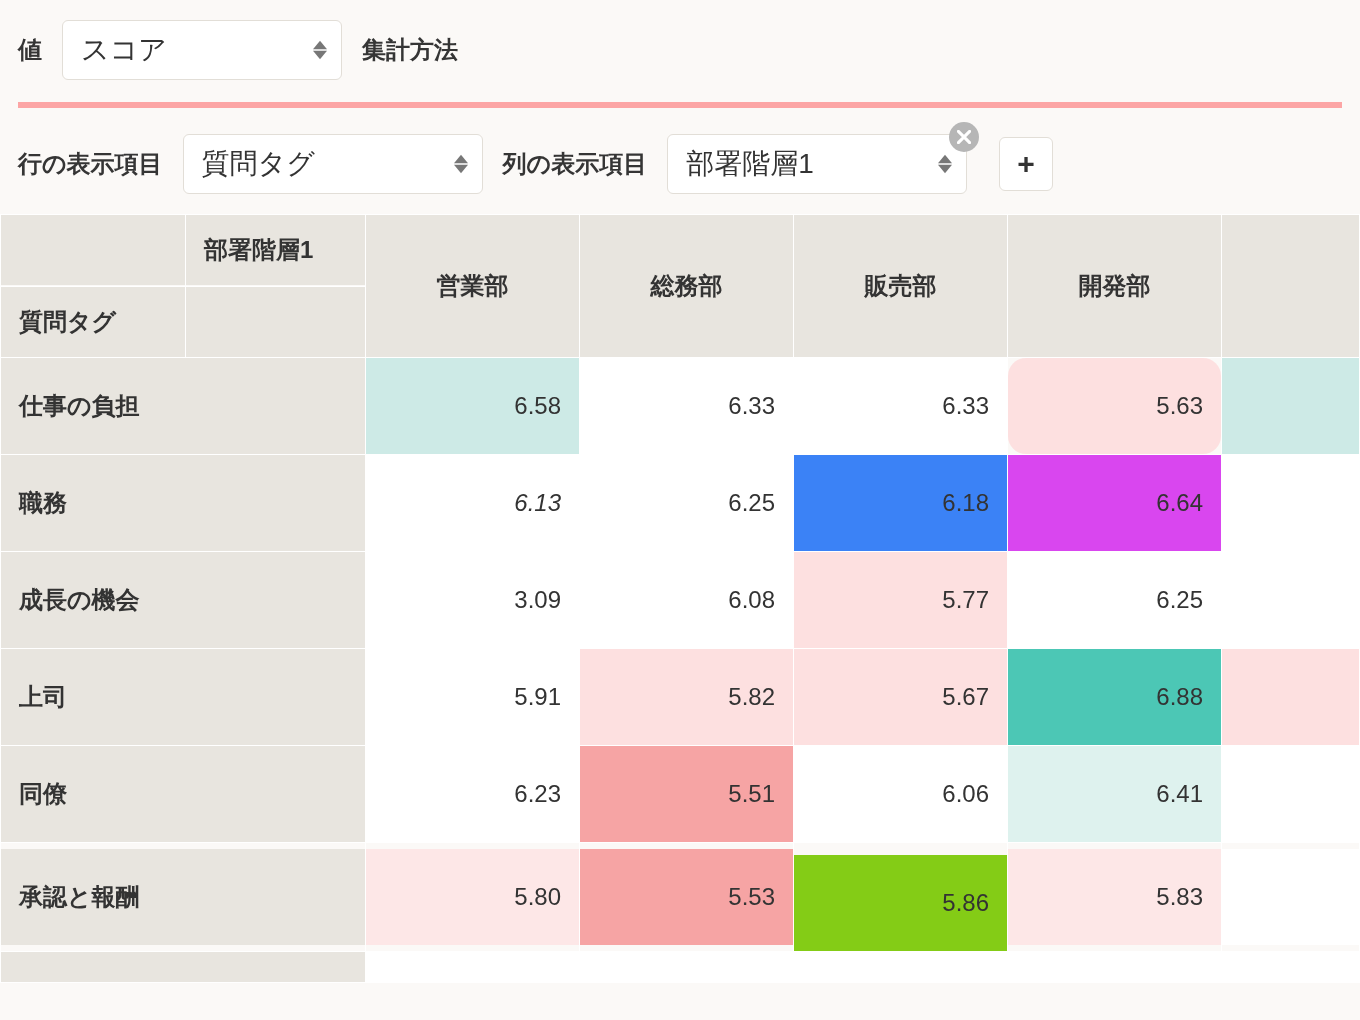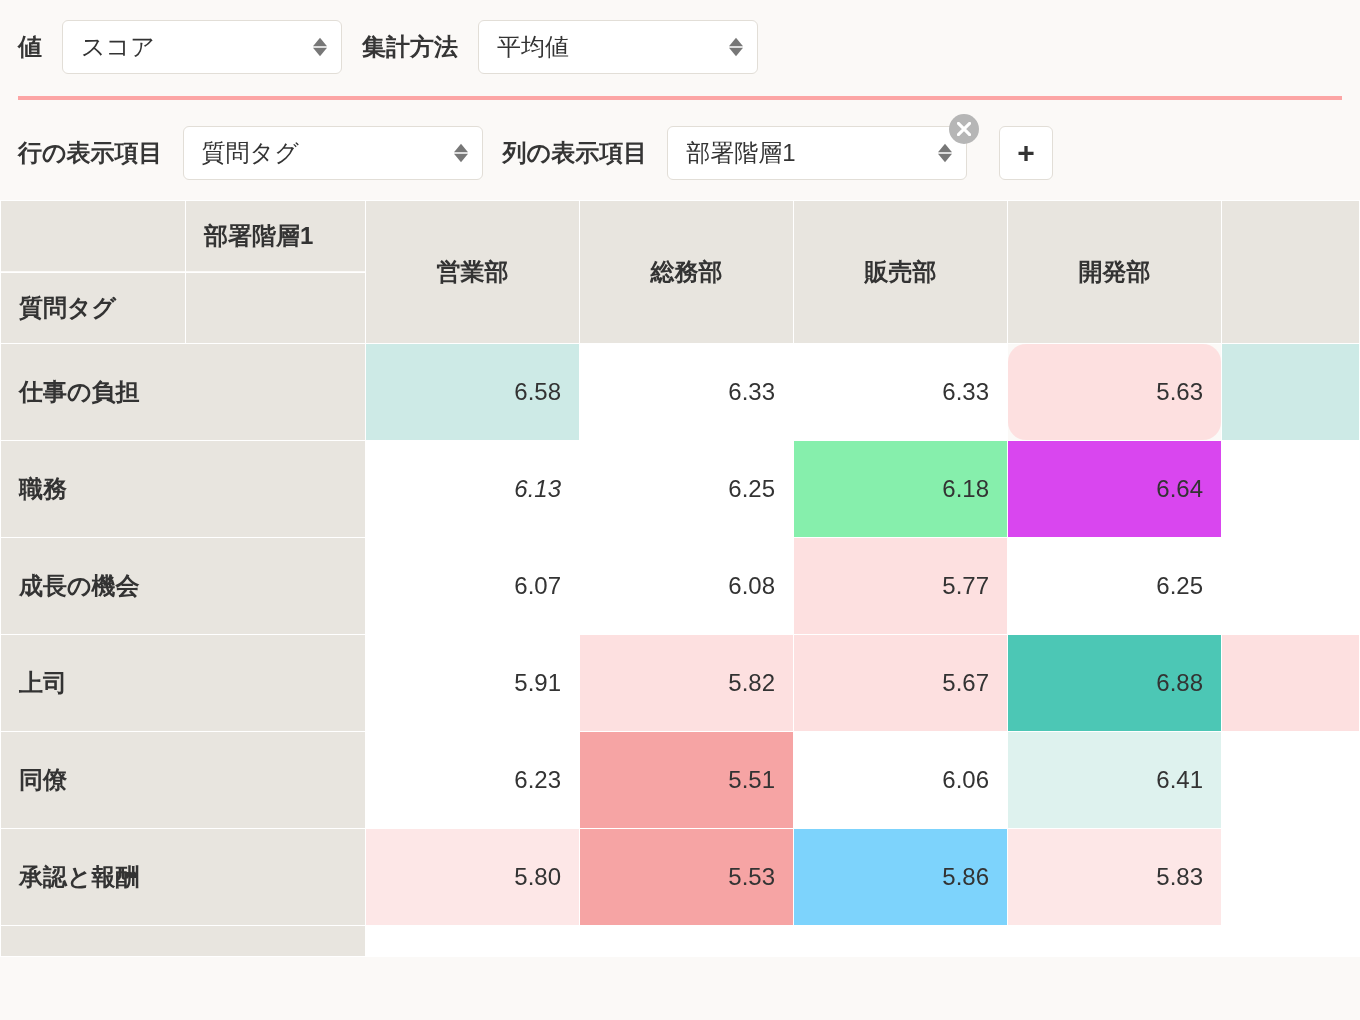--- a/index.html
+++ b/index.html
@@ -12,36 +12,36 @@
 .controls {
   padding: 20px 18px;
 }
 .row {
   display: flex;
   align-items: center;
   gap: 20px;
   flex-wrap: wrap;
 }
 .row + .row {
-  border-top: 4px solid #fca5a5;
+  border-top: 6px solid #fca5a5;
   margin-top: 22px;
   padding-top: 26px;
 }
 .ctrl-label {
   font-weight: 700;
   font-size: 24px;
   color: #353535;
 }
 .select {
   position: relative;
   background: #fff;
   border: 1px solid #e2ded7;
   border-radius: 6px;
   padding: 10px 50px 10px 18px;
-  font-size: 24px;
+  font-size: 28px;
   color: #333;
   min-width: 200px;
   cursor: pointer;
   display: inline-flex;
   align-items: center;
 }
 .select .sort-icon {
   position: absolute;
   right: 14px;
   top: 50%;
@@ -154,31 +154,20 @@
       <span class="sort-icon">
         <svg viewBox="0 0 10 6">
             <path d="M0 6 L5 0 L10 6 Z" fill="currentColor"></path>
           </svg>
         <svg viewBox="0 0 10 6">
             <path d="M0 0 L5 6 L10 0 Z" fill="currentColor"></path>
           </svg>
       </span>
     </div>
     <span class="ctrl-label">集計方法</span>
-    <div class="select" style="min-width:280px;">
-      <span>平均値</span>
-      <span class="sort-icon">
-        <svg viewBox="0 0 10 6">
-            <path d="M0 6 L5 0 L10 6 Z" fill="currentColor"></path>
-          </svg>
-        <svg viewBox="0 0 10 6">
-            <path d="M0 0 L5 6 L10 0 Z" fill="currentColor"></path>
-          </svg>
-      </span>
-    </div>
   </div>
 
   <div class="row">
     <span class="ctrl-label">行の表示項目</span>
     <div class="select" style="min-width:300px;">
       <span>質問タグ</span>
       <span class="sort-icon">
         <svg viewBox="0 0 10 6">
             <path d="M0 6 L5 0 L10 6 Z" fill="currentColor"></path>
           </svg>
@@ -281,35 +270,35 @@
           <th colspan="2">
             <div class="rhead">職務</div>
           </th>
           <td>
             <div class="dcell" style="background: rgb(255, 255, 255); font-style: italic;">6.13</div>
           </td>
           <td>
             <div class="dcell" style="background: rgb(255, 255, 255);">6.25</div>
           </td>
           <td>
-            <div class="dcell" style="background: #86efac; text-align: center;">6.18</div>
+            <div class="dcell" style="background: #3b82f6; text-align: center;">6.18</div>
           </td>
           <td>
             <div class="dcell" style="background: #d946ef;">6.64</div>
           </td>
           <td>
             <div class="dcell" style="background: rgb(255, 255, 255);"></div>
           </td>
         </tr>
         <tr>
           <th colspan="2">
             <div class="rhead">成長の機会</div>
           </th>
           <td>
-            <div class="dcell" style="background: rgb(255, 255, 255);">6.07</div>
+            <div class="dcell" style="background: rgb(255, 255, 255);">3.09</div>
           </td>
           <td>
             <div class="dcell" style="background: rgb(255, 255, 255);">6.08</div>
           </td>
           <td>
             <div class="dcell" style="background: rgb(253, 224, 224);">5.77</div>
           </td>
           <td>
             <div class="dcell" style="background: rgb(255, 255, 255);">6.25</div>
           </td>
@@ -361,21 +350,21 @@
           <th colspan="2">
             <div class="rhead">承認と報酬</div>
           </th>
           <td>
             <div class="dcell" style="background: rgb(253, 231, 231); text-align: right;">5.80</div>
           </td>
           <td>
             <div class="dcell" style="background: rgb(246, 164, 164);">5.53</div>
           </td>
           <td>
-            <div class="dcell" style="background: #7dd3fc;">5.86</div>
+            <div class="dcell" style="background: #84cc16; margin-top: 12px;">5.86</div>
           </td>
           <td>
             <div class="dcell" style="background: rgb(253, 231, 231);">5.83</div>
           </td>
           <td>
             <div class="dcell" style="background: rgb(255, 255, 255);"></div>
           </td>
         </tr>
         <tr>
           <th colspan="2">

